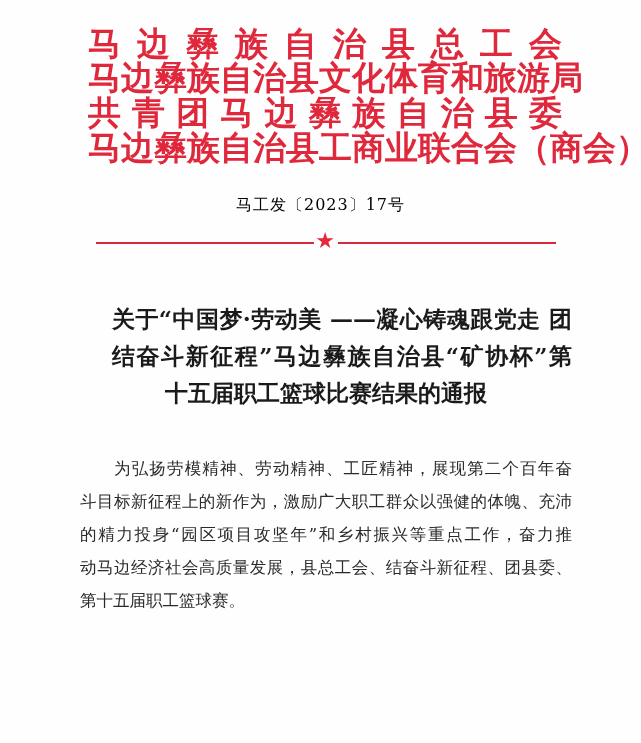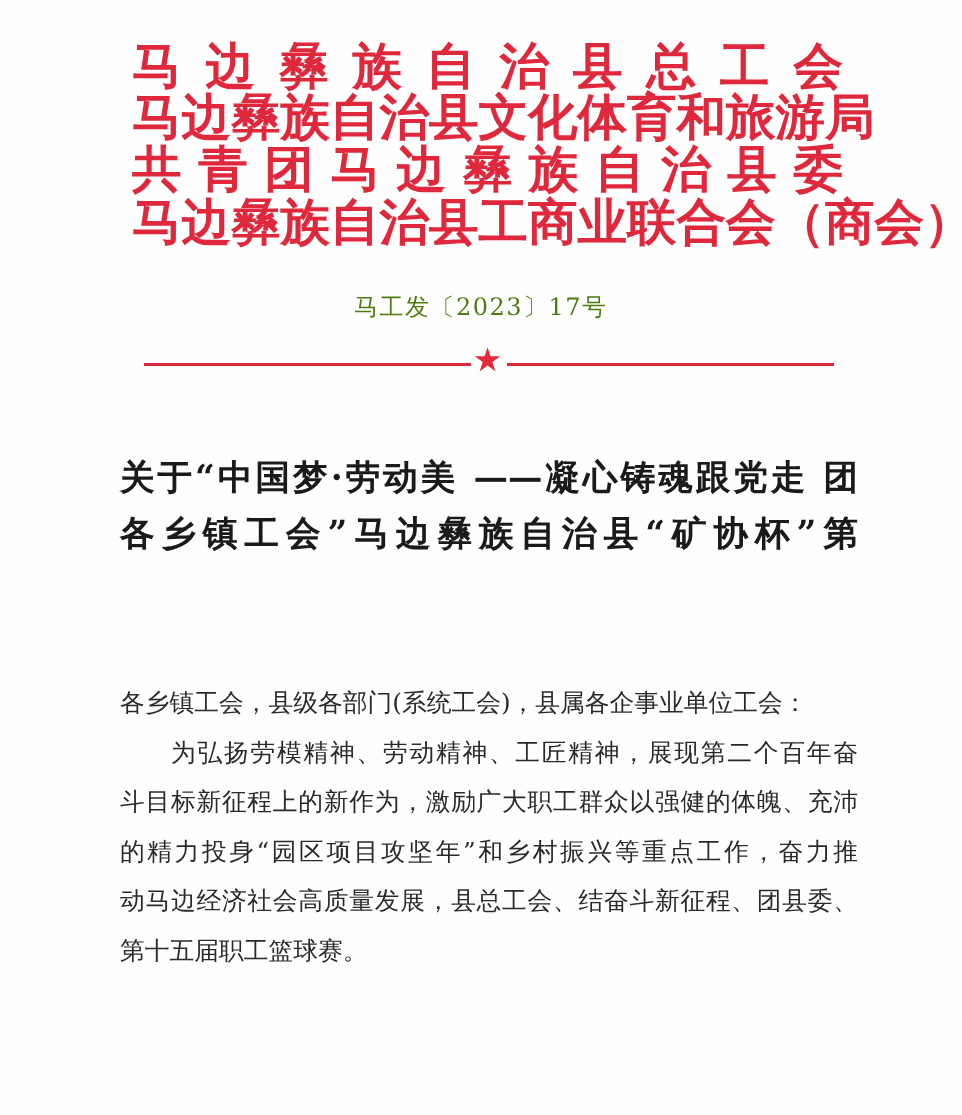--- a/index.html
+++ b/index.html
@@ -45,21 +45,21 @@
     #issuer-3 { top: 130px; }
 
     .doc-number {
       position: absolute;
       top: 195px;
       left: 0;
       width: 641px;
       text-align: center;
       font-family: "DejaVu Serif", "Liberation Serif", serif;
       font-size: 16px;
-      color: #4d7c0f;
+      color: #000000;
       letter-spacing: 1px;
     }
     .divider {
       position: absolute;
       top: 242px;
       height: 2px;
       background: #d9283b;
     }
     .divider.left { left: 96px; width: 218px; }
     .divider.right { left: 338px; width: 218px; }
@@ -88,20 +88,21 @@
       color: #1a1a1a;
       text-align: center;
     }
     .title .tline {
       display: block;
       white-space: nowrap;
     }
     .title .tline.justify {
       text-align: justify;
       text-align-last: justify;
+      margin-left: 32px;
     }
 
     
     .body-text {
       position: absolute;
       left: 80px;
       top: 452px;
       width: 492px;
       font-family: "DejaVu Serif", "Liberation Serif", serif;
       font-size: 16.5px;
@@ -189,25 +190,25 @@
     </div>
 
   <div class="doc-number">马工发〔2023〕17号</div>
 
   <div class="divider left"></div>
   <div class="star">★</div>
   <div class="divider right"></div>
 
   <div class="title">
     <span class="tline justify">关于“中国梦·劳动美 ——凝心铸魂跟党走 团</span>
-    <span class="tline justify">各乡镇工会”马边彝族自治县“矿协杯”第</span>
+    <span class="tline justify">结奋斗新征程”马边彝族自治县“矿协杯”第</span>
+    <span class="tline">十五届职工篮球比赛结果的通报</span>
   </div>
 
   <div class="body-text">
-    <span class="bline">各乡镇工会，县级各部门(系统工会)，县属各企事业单位工会：</span>
     <span class="bline justify indent">为弘扬劳模精神、劳动精神、工匠精神，展现第二个百年奋</span>
     <span class="bline justify">斗目标新征程上的新作为，激励广大职工群众以强健的体魄、充沛</span>
     <span class="bline justify">的精力投身“园区项目攻坚年”和乡村振兴等重点工作，奋力推</span>
     <span class="bline justify">动马边经济社会高质量发展，县总工会、结奋斗新征程、团县委、</span>
     <span class="bline">第十五届职工篮球赛。</span>
   </div>
 
 </div>
 
 </body></html>

